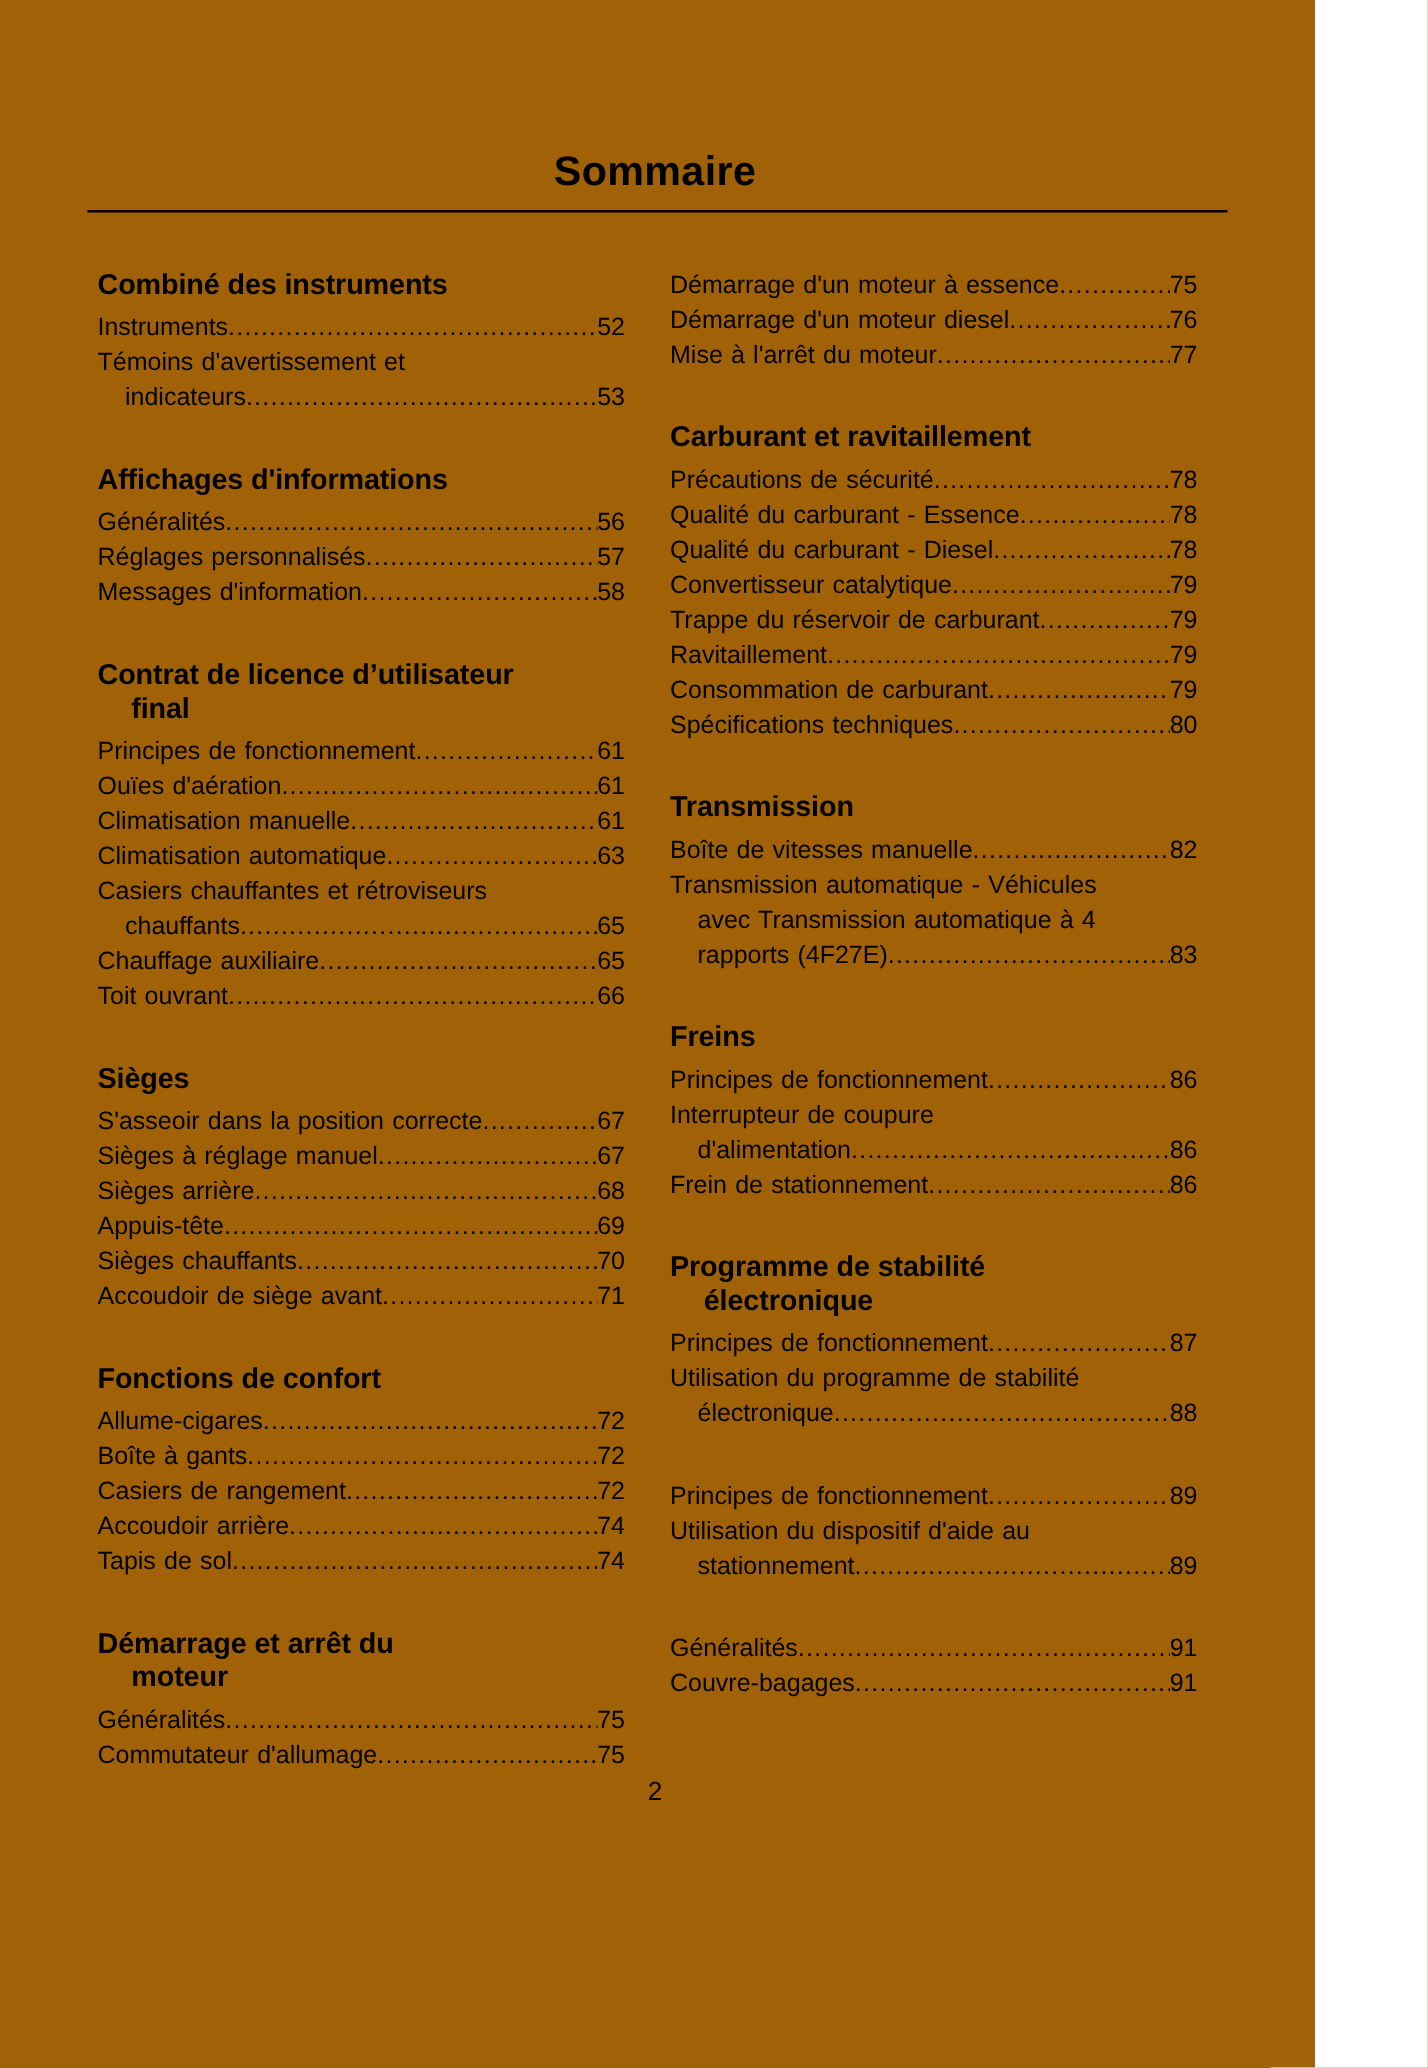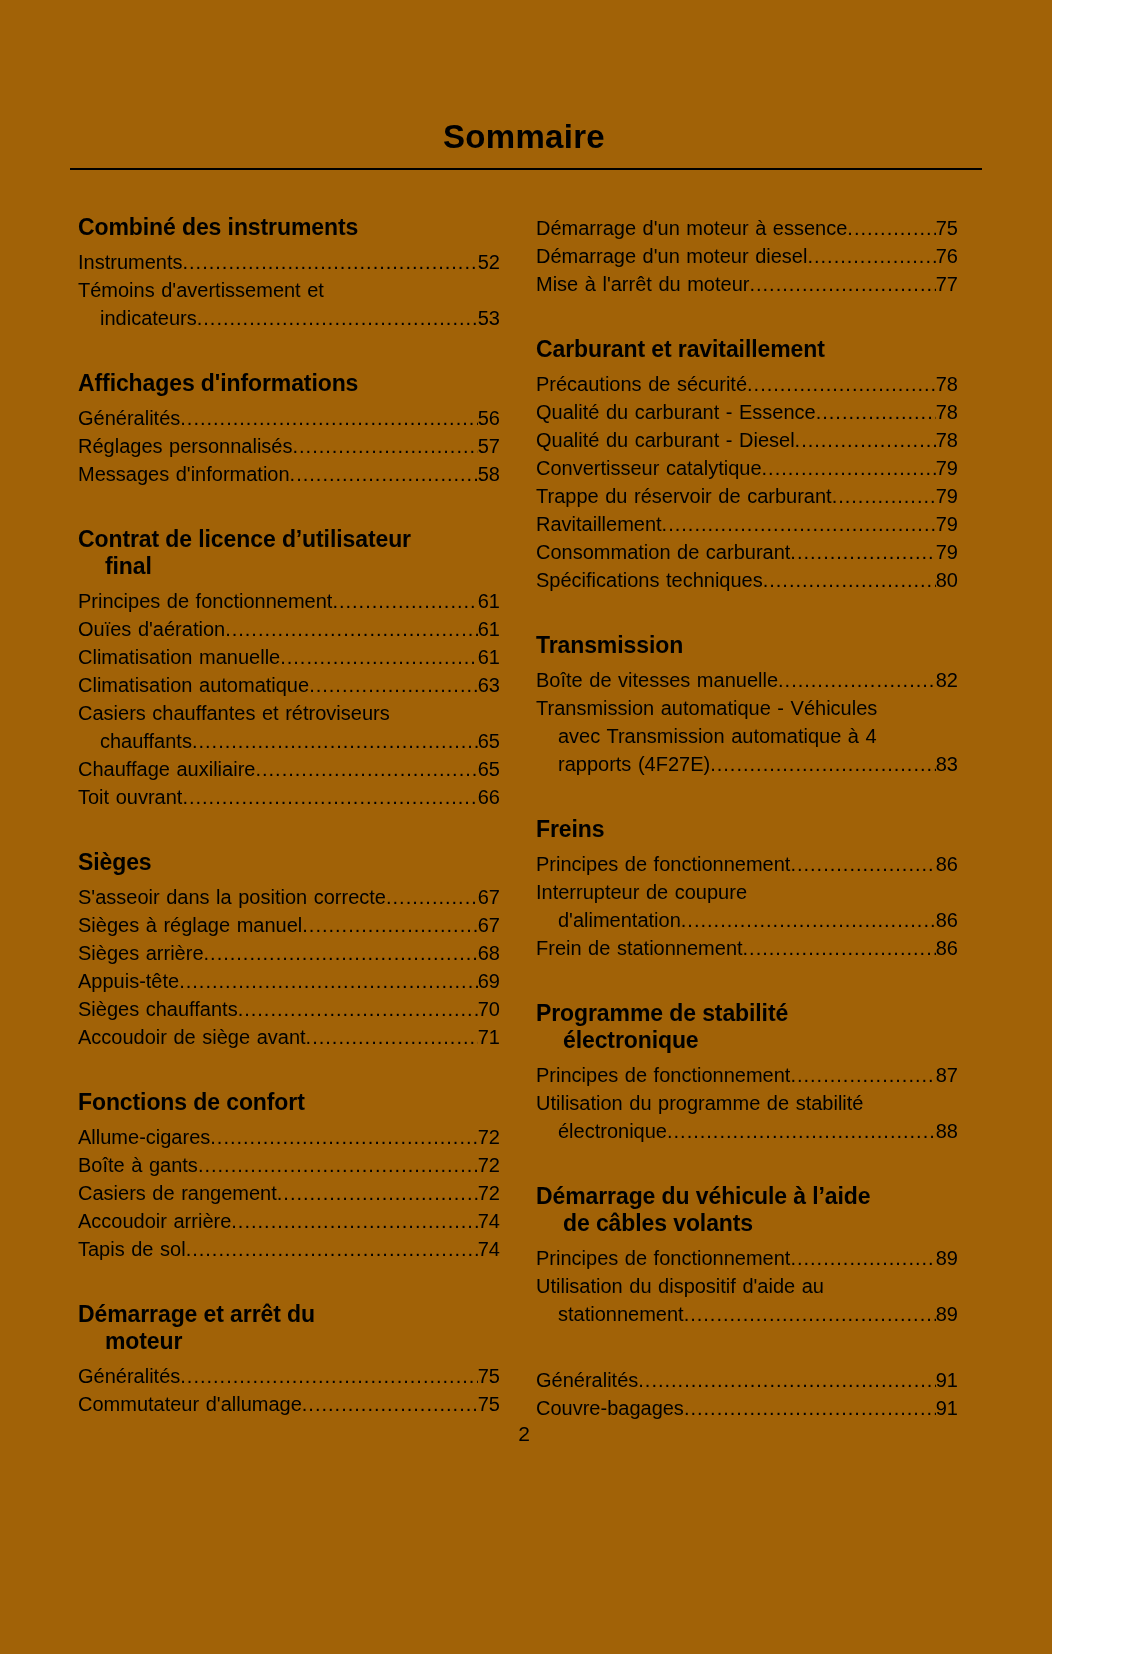--- a/index.html
+++ b/index.html
@@ -444,24 +444,20 @@
               <span class="etext">Utilisation du programme de stabilité</span>
             </div>
             <div class="entry-line cont">
               <span class="etext">électronique</span>
               <span class="dots"></span>
               <span class="pnum">88</span>
             </div>
           </div>
         </div>
         <div class="section">
-          <div class="heading">
-            <div class="heading-line">Démarrage du véhicule à l’aide</div>
-            <div class="heading-line cont">de câbles volants</div>
-          </div>
           <div class="entry">
             <div class="entry-line">
               <span class="etext">Principes de fonctionnement</span>
               <span class="dots"></span>
               <span class="pnum">89</span>
             </div>
           </div>
           <div class="entry">
             <div class="entry-line">
               <span class="etext">Utilisation du dispositif d'aide au</span>

